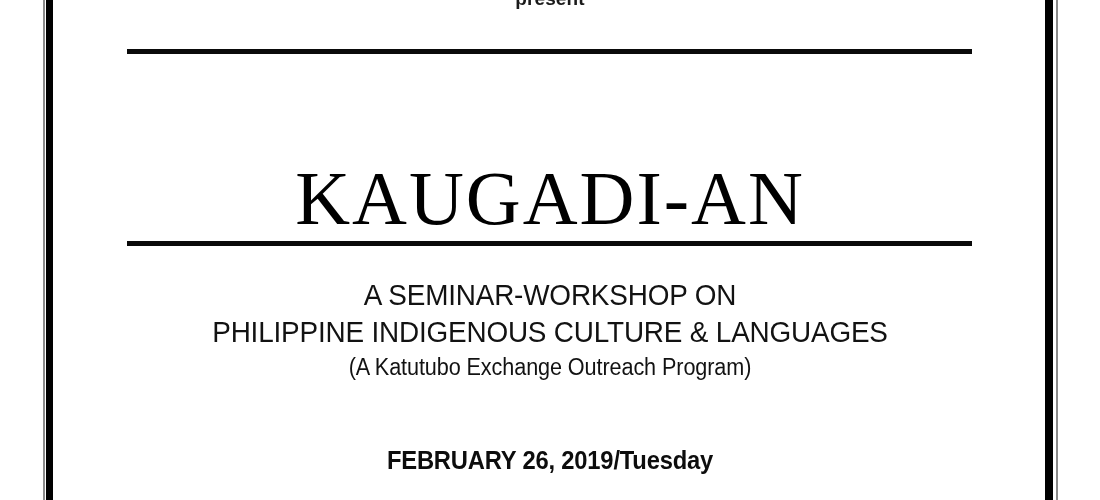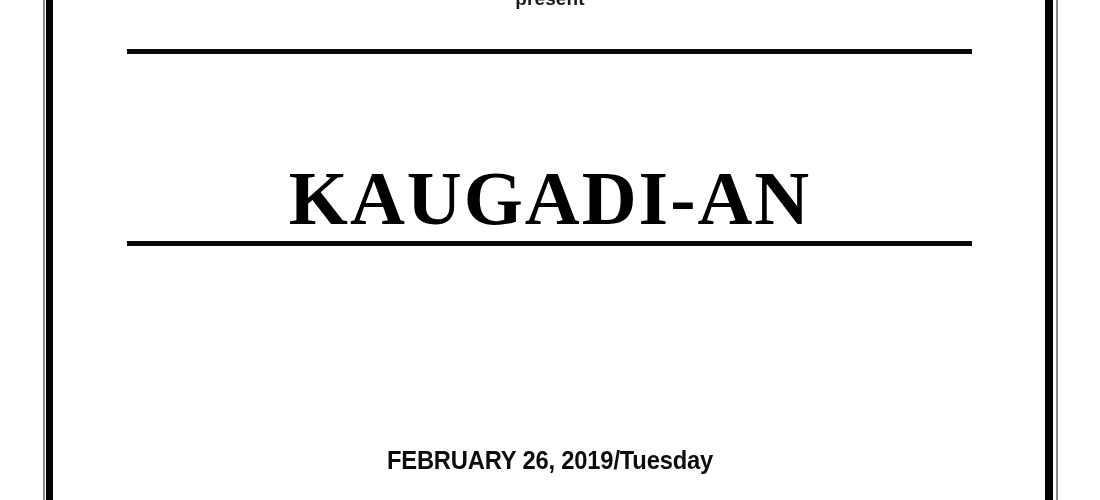--- a/index.html
+++ b/index.html
@@ -83,21 +83,21 @@
   .rule-top { top: 49px; }
   .rule-bottom { top: 241px; }
 
   .title {
     position: absolute;
     top: 109px;
     left: 0;
     width: 990px;
     text-align: center;
     font-family: "Liberation Serif", serif;
-    font-weight: 700;
+    font-weight: 400;
     font-size: 76px;
     letter-spacing: 2px;
     line-height: 1;
     color: #000000;
   }
 
   .subtitle-block {
     position: absolute;
     top: 276px;
     left: 0;
@@ -151,17 +151,22 @@
   <div class="content">
 
     <div class="present-line">present</div>
 
     <div class="rule rule-top"></div>
 
     <h1 class="title">KAUGADI-AN</h1>
 
     <div class="rule rule-bottom"></div>
 
+    <div class="subtitle-block">
+      <div class="subtitle-line">A SEMINAR-WORKSHOP ON</div>
+      <div class="subtitle-line">PHILIPPINE INDIGENOUS CULTURE &amp; LANGUAGES</div>
+      <div class="program-line">(A Katutubo Exchange Outreach Program)</div>
+    </div>
 
     <div class="date-line">FEBRUARY 26, 2019/Tuesday</div>
 
   </div>
 </div>
 
 </body></html>

